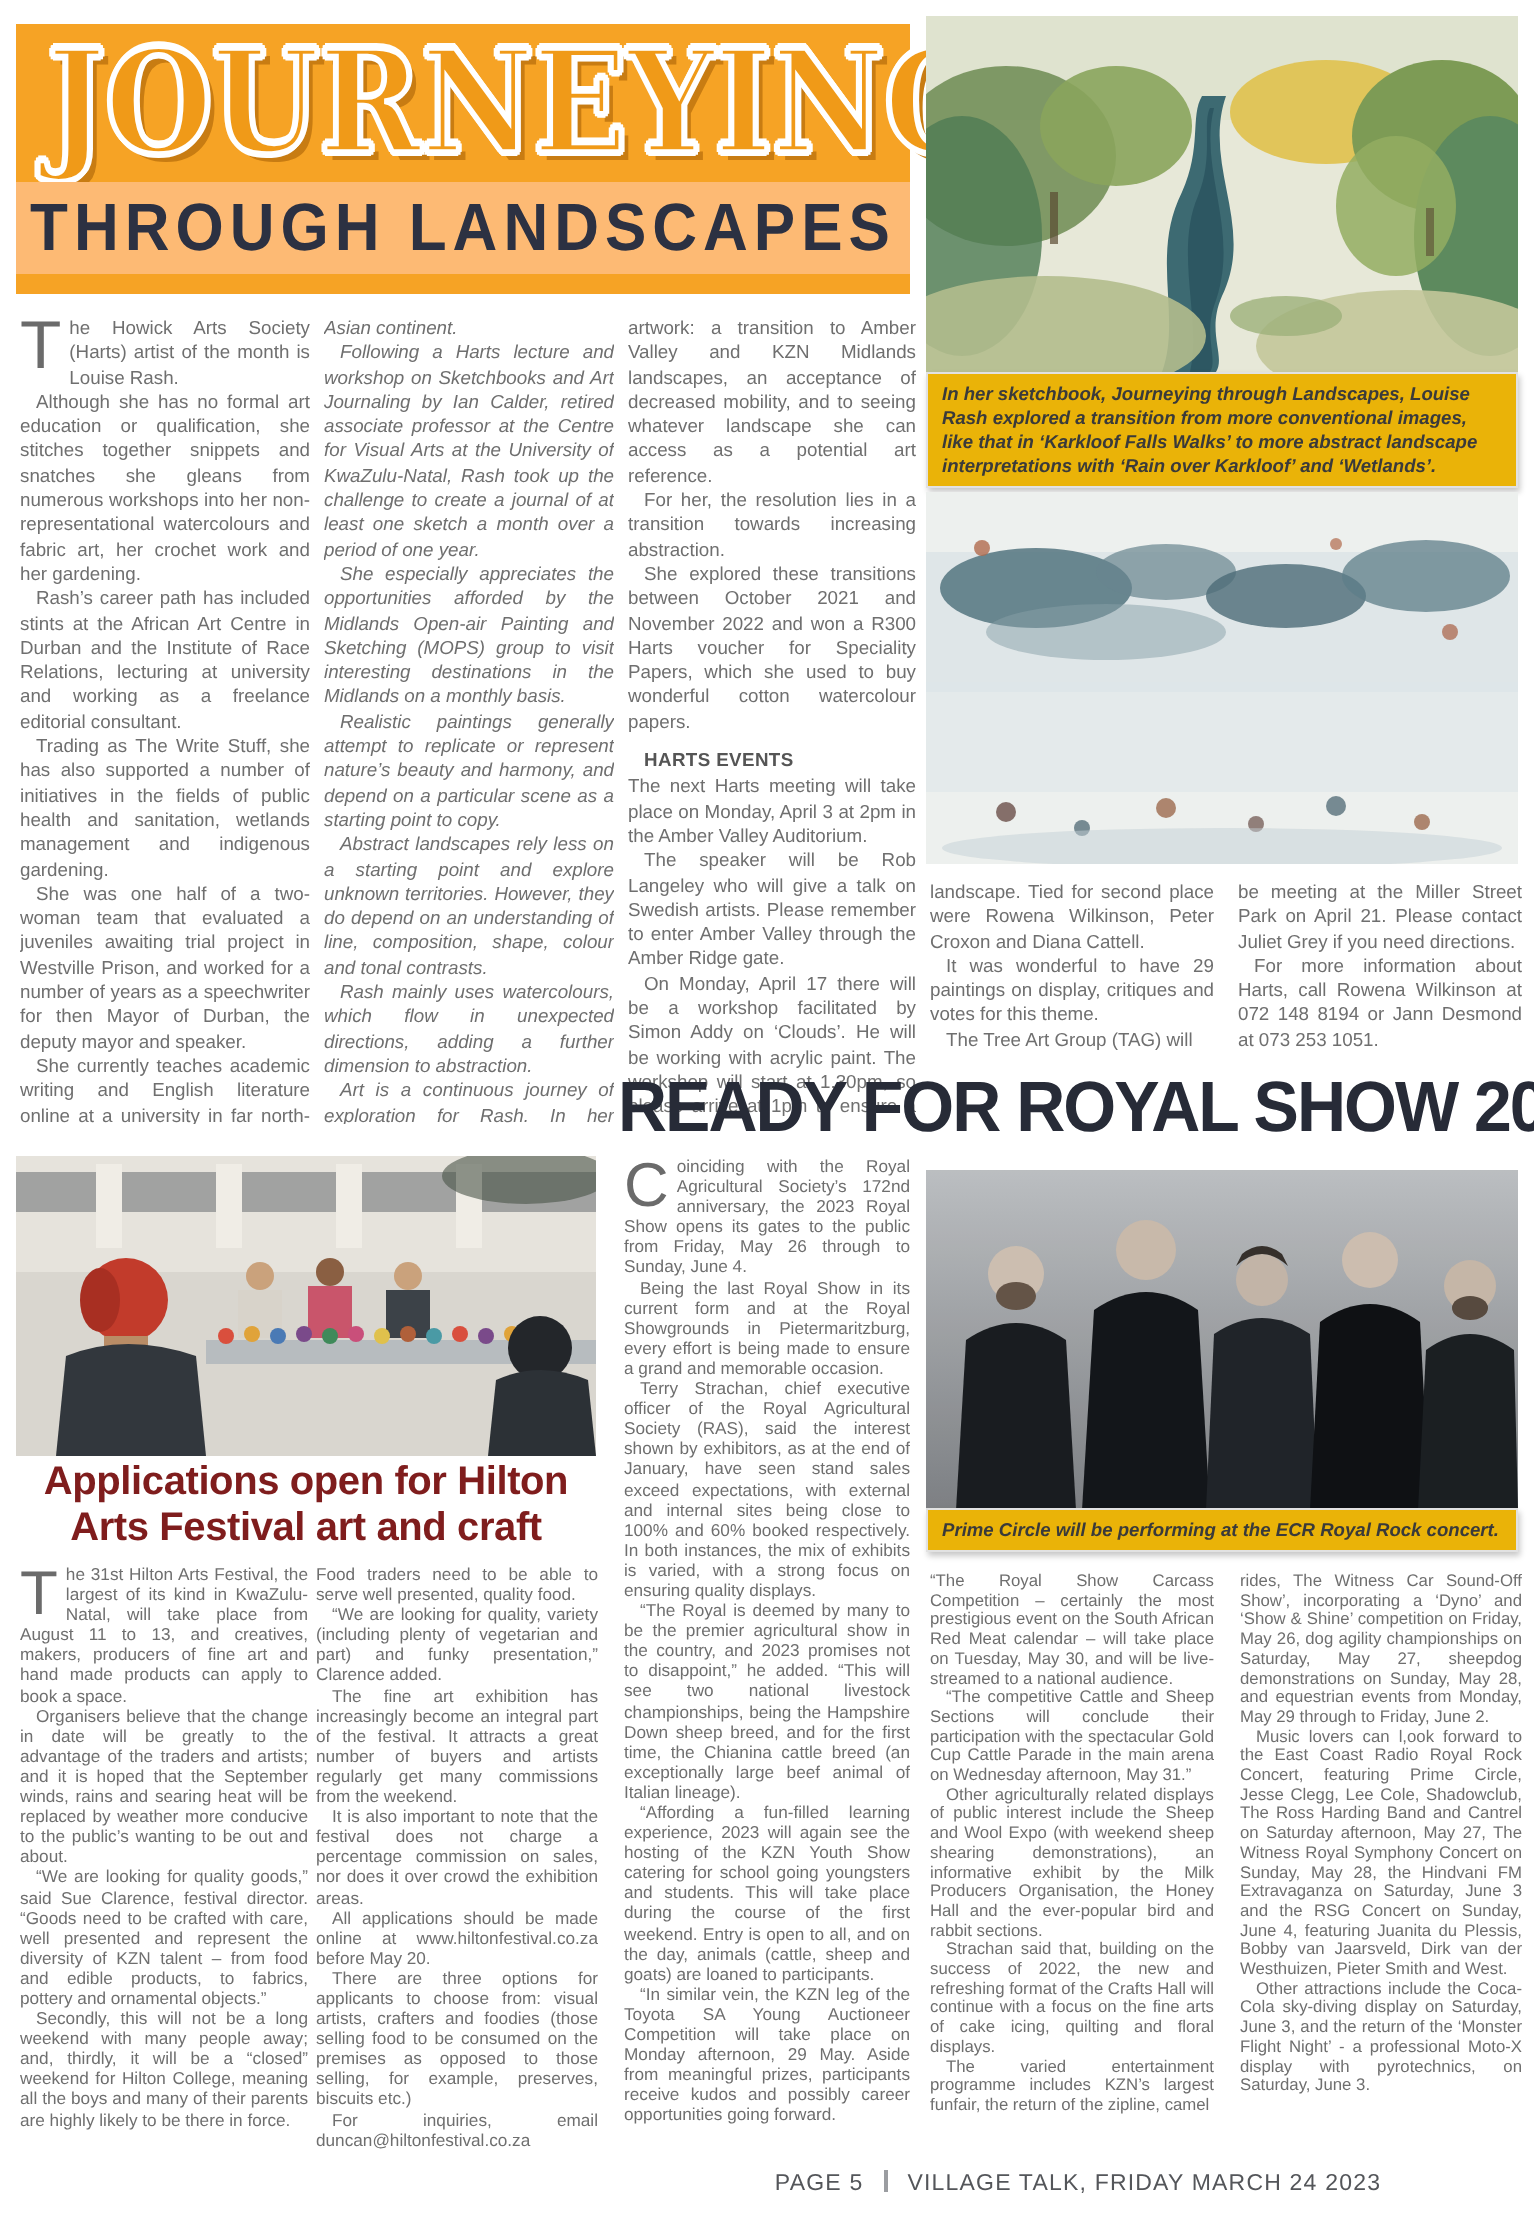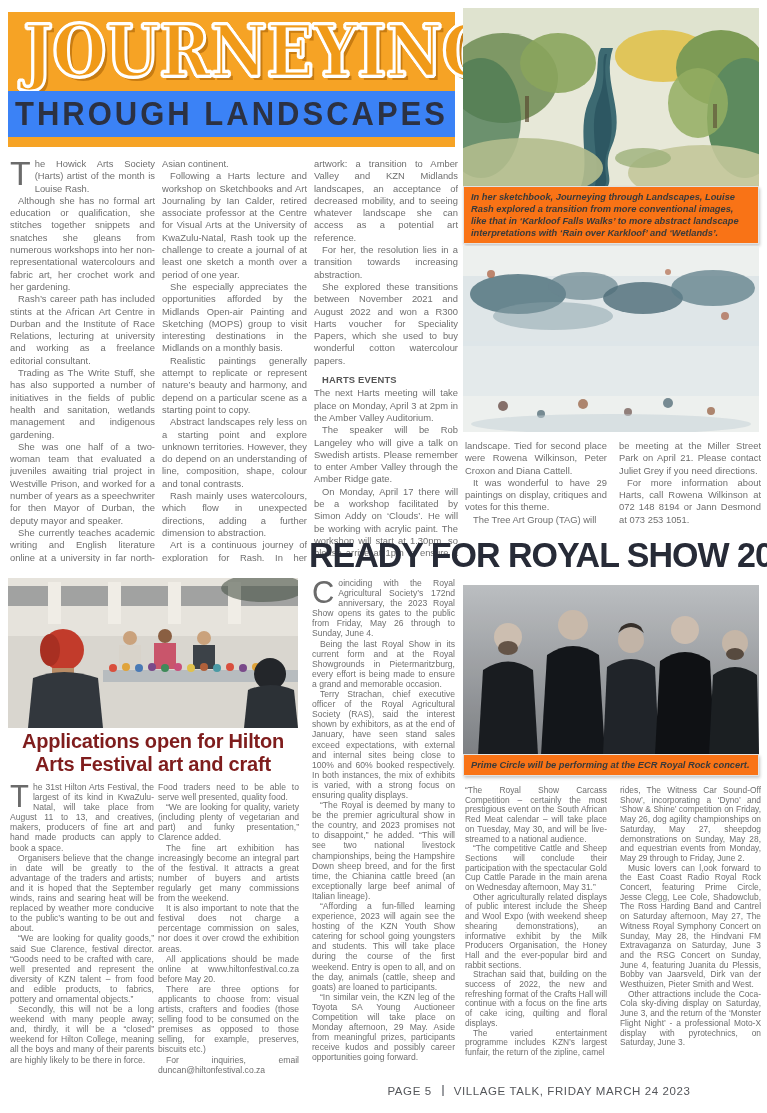--- a/index.html
+++ b/index.html
@@ -13,37 +13,37 @@
   .title1 {
     position:absolute; left:0; right:0; top:0; margin:0; text-align:center;
     font-family:"DejaVu Serif", serif; font-weight:bold;
     font-size:66px; line-height:79px; letter-spacing:0px; color:#F09A18;
     -webkit-text-stroke:2.5px #ffffff;
     text-shadow:-1px -1px 0 #fff, 1px -1px 0 #fff, -1px 1px 0 #fff, 1px 1px 0 #fff,
                 -2px 0 0 #fff, 2px 0 0 #fff, 0 2px 0 #fff, 0 -2px 0 #fff,
                 4px 4px 0 #c87c12;
     transform:scale(0.93,1.08); transform-origin:center center; white-space:nowrap;
   }
-  .banner-white { position:absolute; left:8px; top:91px; width:447px; height:46px; background:#3b82f6; }
+  .banner-white { position:absolute; left:8px; top:91px; width:447px; height:46px; background:#fdba74; }
   .title2 {
     margin:0; text-align:center; font-weight:bold; color:#2C3142;
     font-size:31px; line-height:46px; letter-spacing:3px; white-space:nowrap;
     transform:scaleY(1.08); transform-origin:center center;
   }
   .banner-strip { position:absolute; left:8px; top:137px; width:447px; height:10px; background:#F6A325; }
   
   .col { position:absolute; overflow:hidden; text-align:justify; }
   .para { margin:0; text-indent:8px; }
   .para.first { text-indent:0; }
   .dropcap { float:left; font-size:3.6em; line-height:0.82em; padding:2px 4px 0 0; color:#6b6b6b; }
   .subhead { margin:7px 0 1px 8px; font-size:1em; font-weight:bold; color:#555; letter-spacing:.2px; }
   
   .tcol { font-size:9.4px; line-height:12.3px; }
   .tcol1 { left:10px;  top:158px; width:145px; height:404px; }
-  .tcol2 { left:162px; top:158px; width:145px; height:404px; }
+  .tcol2 { left:162px; top:158px; width:145px; height:404px;font-style:italic; }
   .tcol3 { left:314px; top:158px; width:144px; height:404px; }
   .tcol4 { left:465px; top:440px; width:142px; height:98px; }
   .tcol5 { left:619px; top:440px; width:142px; height:98px; }
   
   .bcol { font-size:8.6px; line-height:10.1px; }
   .scol { font-size:8.4px; line-height:9.7px; }
   .hcol1 { left:10px;  top:782px; width:144px; height:318px; }
   .hcol2 { left:158px; top:782px; width:141px; height:318px; }
   .rcol1 { left:312px; top:578px; width:143px; height:522px; }
   .rcol2 { left:465px; top:786px; width:142px; height:290px; }
@@ -59,21 +59,21 @@
     transform:scaleY(1.05); transform-origin:top left; white-space:nowrap;
   }
   
   .img { position:absolute; overflow:hidden; background:#ddd; }
   .img svg { display:block; width:100%; height:100%; }
   .painting1 { left:463px; top:8px;   width:296px; height:178px; }
   .painting2 { left:463px; top:246px; width:296px; height:186px; }
   .crowdphoto{ left:8px;   top:578px; width:290px; height:150px; }
   .bandphoto { left:463px; top:585px; width:296px; height:170px; }
   .caption {
-    position:absolute; background:#f97316; border:1px solid #e2e2e2;
+    position:absolute; background:#eab308; border:1px solid #e2e2e2;
     box-shadow:1px 2px 3px rgba(0,0,0,.22);
     font-style:italic; font-weight:bold; color:#3A3A3A;
     font-size:9.3px; line-height:12px; padding:4px 7px; box-sizing:border-box;
   }
   .cap1 { left:463px; top:186px; width:296px; }
   .cap2 { left:463px; top:754px; width:296px; }
   
   .footer {
     position:absolute; left:320px; right:9px; top:1085px; text-align:center;
     font-size:11.5px; color:#54565A; letter-spacing:.6px;
@@ -107,21 +107,21 @@
       <p class="para">She especially appreciates the opportunities afforded by the Midlands Open-air Painting and Sketching (MOPS) group to visit interesting destinations in the Midlands on a monthly basis.</p>
       <p class="para">Realistic paintings generally attempt to replicate or represent nature’s beauty and harmony, and depend on a particular scene as a starting point to copy.</p>
       <p class="para">Abstract landscapes rely less on a starting point and explore unknown territories. However, they do depend on an understanding of line, composition, shape, colour and tonal contrasts.</p>
       <p class="para">Rash mainly uses watercolours, which flow in unexpected directions, adding a further dimension to abstraction.</p>
       <p class="para">Art is a continuous journey of exploration for Rash. In her Journeying through Landscapes, she explores a time of transitions in her</p>
     </div>
   <div class="col tcol tcol3">
     <div>
         <p class="para first">artwork: a transition to Amber Valley and KZN Midlands landscapes, an acceptance of decreased mobility, and to seeing whatever landscape she can access as a potential art reference.</p>
         <p class="para">For her, the resolution lies in a transition towards increasing abstraction.</p>
-        <p class="para">She explored these transitions between November 2021 and August 2022 and won a R300 Harts voucher for Speciality Papers, which she used to buy wonderful cotton watercolour papers.</p>
+        <p class="para">She explored these transitions between October 2021 and November 2022 and won a R300 Harts voucher for Speciality Papers, which she used to buy wonderful cotton watercolour papers.</p>
       </div>
     <h4 class="subhead">HARTS EVENTS</h4>
     <div>
         <p class="para first">The next Harts meeting will take place on Monday, April 3 at 2pm in the Amber Valley Auditorium.</p>
         <p class="para">The speaker will be Rob Langeley who will give a talk on Swedish artists. Please remember to enter Amber Valley through the Amber Ridge gate.</p>
         <p class="para">On Monday, April 17 there will be a workshop facilitated by Simon Addy on ‘Clouds’. He will be working with acrylic paint. The workshop will start at 1.30pm, so please arrive at 1pm to ensure a prompt start.</p>
       </div>
   </div>
 
   <div class="img painting1">

